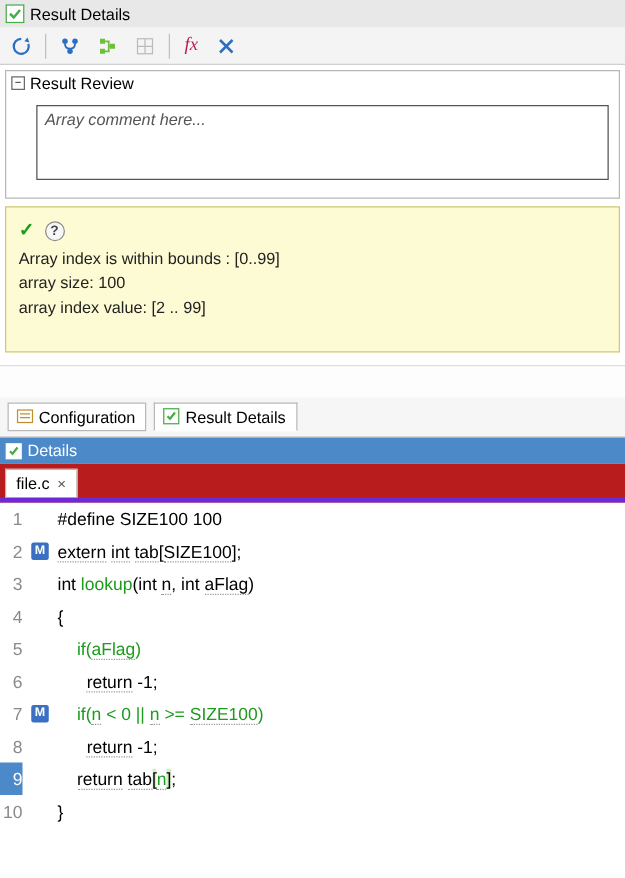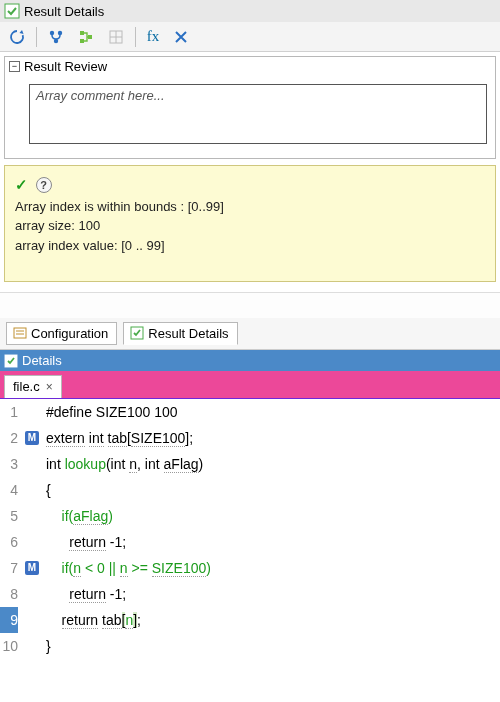--- a/index.html
+++ b/index.html
@@ -37,21 +37,21 @@
   .spacer1 { height: 26px; background: #fdfdfd; border-top: 1px solid #ddd; margin-top: 10px; }
 
   
   .tabs-row { display: flex; gap: 6px; padding: 4px 6px; border-bottom: 1px solid #ccc; background: #f6f6f6; }
   .tab-btn { border: 1px solid #b8b8b8; padding: 3px 8px 3px 6px; font-size: 13px; display: flex; gap: 4px; background: #fff; cursor: pointer; }
   .tab-btn.active { background: #fff; border-bottom-color: #fff; position: relative; }
   .tab-icon { width: 14px; height: 14px; }
 
   
   .source-title { background: #4b89c8; color: #fff; font-size: 13px; padding: 3px 4px; display: flex; align-items: center; gap: 4px; }
-  .file-tabs { display: flex; border-bottom: 1px solid #6d28d9; background: #ec4899; padding-top: 4px; padding-left: 4px; }
+  .file-tabs { display: flex; border-bottom: 4px solid #6d28d9; background: #b91c1c; padding-top: 4px; padding-left: 4px; }
   .file-tab { background: #fff; border: 1px solid #b8b8b8; border-bottom: none; padding: 3px 8px 4px; font-size: 13px; display: flex; align-items: center; gap: 6px; cursor: pointer; }
   .close-x { font-size: 12px; color: #555; cursor: pointer; }
 
   
   .code-area { display: flex; font-family: "Consolas","Courier New",monospace; font-size: 14px; line-height: 26px; }
   .gutter { width: 22px; text-align: right; color: #8a8a8a; padding-right: 4px; user-select: none; }
   .gutter .ln { height: 26px; }
   .marks { width: 20px; }
   .marks .mk { height: 26px; display: flex; align-items: center; justify-content: center; }
   .mk-m { width: 14px; height: 14px; background: #3b6fc2; color: #fff; font-size: 10px; font-weight: 700; display: inline-flex; align-items: center; justify-content: center; border-radius: 2px; }
@@ -97,21 +97,21 @@
         <path d="M6 4 h3 v8 h-3 M9 8 h2" stroke="#6fbf3f" stroke-width="1.4" fill="none"></path>
       </svg>
   </div>
   <div class="tool-btn disabled">
     <svg width="16" height="16" viewBox="0 0 16 16">
         <rect x="2" y="2" width="12" height="12" fill="none" stroke="#777"></rect>
         <path d="M2 8 h12 M8 2 v12" stroke="#777"></path>
       </svg>
   </div>
   <div class="tool-sep"></div>
-  <div class="tool-btn" style="font-family:serif;font-size:15px;color:#0369a1;width:22px">fx</div>
+  <div class="tool-btn" style="font-style:italic;font-family:serif;font-size:15px;color:#be185d;width:22px">fx</div>
   <div class="tool-btn">
     <svg width="18" height="18" viewBox="0 0 18 18">
         <path d="M4 4 l10 10 M14 4 l-10 10" stroke="#2a6fc2" stroke-width="2"></path>
       </svg>
   </div>
 </div>
 
 <div class="review-group">
   <div class="review-header">
     <div class="collapse-toggle">−</div>
@@ -122,21 +122,21 @@
   </div>
 </div>
 
 <div class="check-panel">
   <div class="check-title">
     <span class="check-green">✓</span>
     <span class="help-icon">?</span>
   </div>
   <div class="check-line">Array index is within bounds : [0..99]</div>
   <div class="check-line">array size: 100</div>
-  <div class="check-line">array index value: [0 .. 99]</div>
+  <div class="check-line">array index value: [2 .. 99]</div>
 </div>
 
 <div class="spacer1"></div>
 
 <div class="tabs-row">
   <div class="tab-btn">
     <svg class="tab-icon" viewBox="0 0 14 14">
         <rect x="1" y="2" width="12" height="10" fill="#fff" stroke="#c09030"></rect>
         <path d="M3 5 h8 M3 8 h8" stroke="#c09030"></path>
       </svg>

